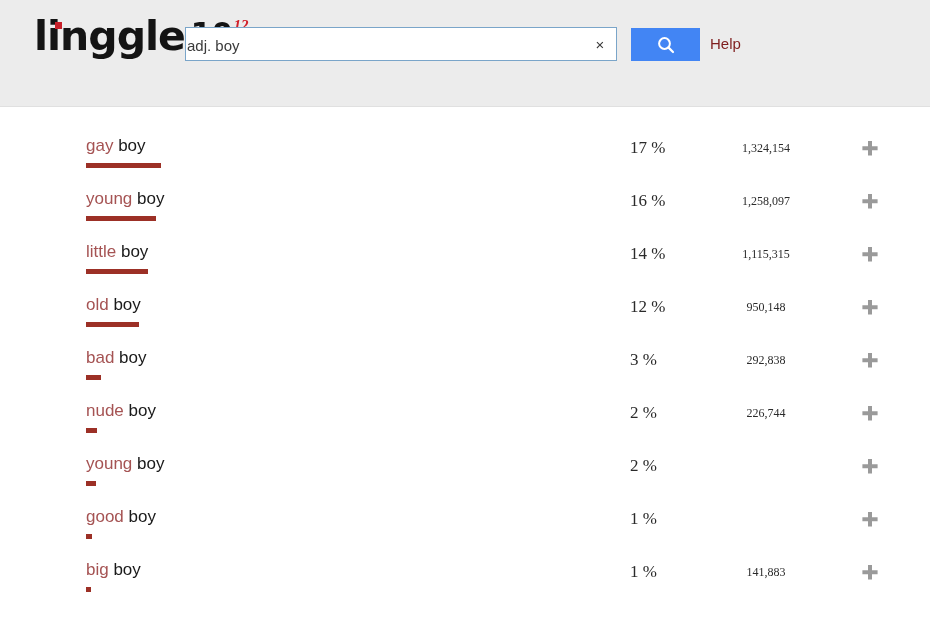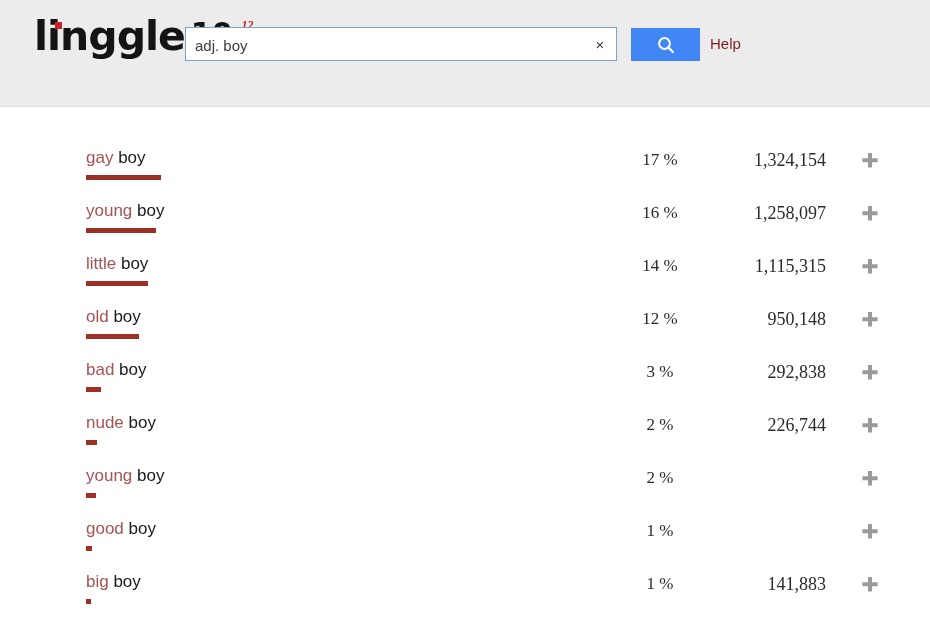--- a/index.html
+++ b/index.html
@@ -59,24 +59,24 @@
     color: #141414;
     margin-left: 6px;
     align-self: flex-end;
     position: relative;
     top: -2px;
   }
   .logo-sup {
     font-family: "Liberation Serif", serif;
     font-style: italic;
     font-weight: bold;
-    font-size: 12px;
+    font-size: 15px;
     color: #d0202a;
     line-height: 16px;
-    margin-left: 9px;
+    margin-left: 1px;
     margin-top: 1px;
   }
 
   
   .search-wrap {
     position: absolute;
     left: 185px;
     top: 27px;
     width: 432px;
     height: 34px;
@@ -93,21 +93,21 @@
   }
   .search-input {
     position: absolute;
     left: 1px;
     top: 1px;
     width: 400px;
     height: 32px;
     box-sizing: border-box;
     border: none;
     outline: none;
-    padding: 0 8px;
+    padding: 0 0;
     font-family: "Liberation Sans", sans-serif;
     font-size: 15px;
     color: #3b3b3b;
     background: transparent;
   }
   .clear-btn {
     position: absolute;
     right: 6px;
     top: 7px;
     width: 20px;
@@ -146,21 +146,21 @@
     font-family: "Liberation Sans", sans-serif;
     font-size: 15px;
     color: #7f1d1d;
     text-decoration: none;
     cursor: pointer;
   }
 
   
   .results {
     position: relative;
-    padding-top: 40px;
+    padding-top: 28px;
   }
   .row {
     position: relative;
     height: 53px;
   }
   .phrase {
     position: absolute;
     left: 86px;
     top: 0;
     font-family: "Liberation Sans", sans-serif;
@@ -180,34 +180,34 @@
     left: 86px;
     top: 28px;
     height: 5px;
     background: #9c3026;
   }
   .pct {
     position: absolute;
     left: 630px;
     top: 2px;
     width: 60px;
-    text-align: center;
+    text-align: left;
     font-family: "Liberation Serif", serif;
     font-size: 17px;
     color: #2a2a2a;
     line-height: 22px;
   }
   .count {
     position: absolute;
     left: 706px;
     top: 2px;
     width: 120px;
-    text-align: right;
+    text-align: center;
     font-family: "Liberation Serif", serif;
-    font-size: 18px;
+    font-size: 12px;
     color: #2a2a2a;
     line-height: 22px;
   }
   .add-btn {
     position: absolute;
     left: 861px;
     top: 4px;
     width: 20px;
     height: 20px;
     border: none;

